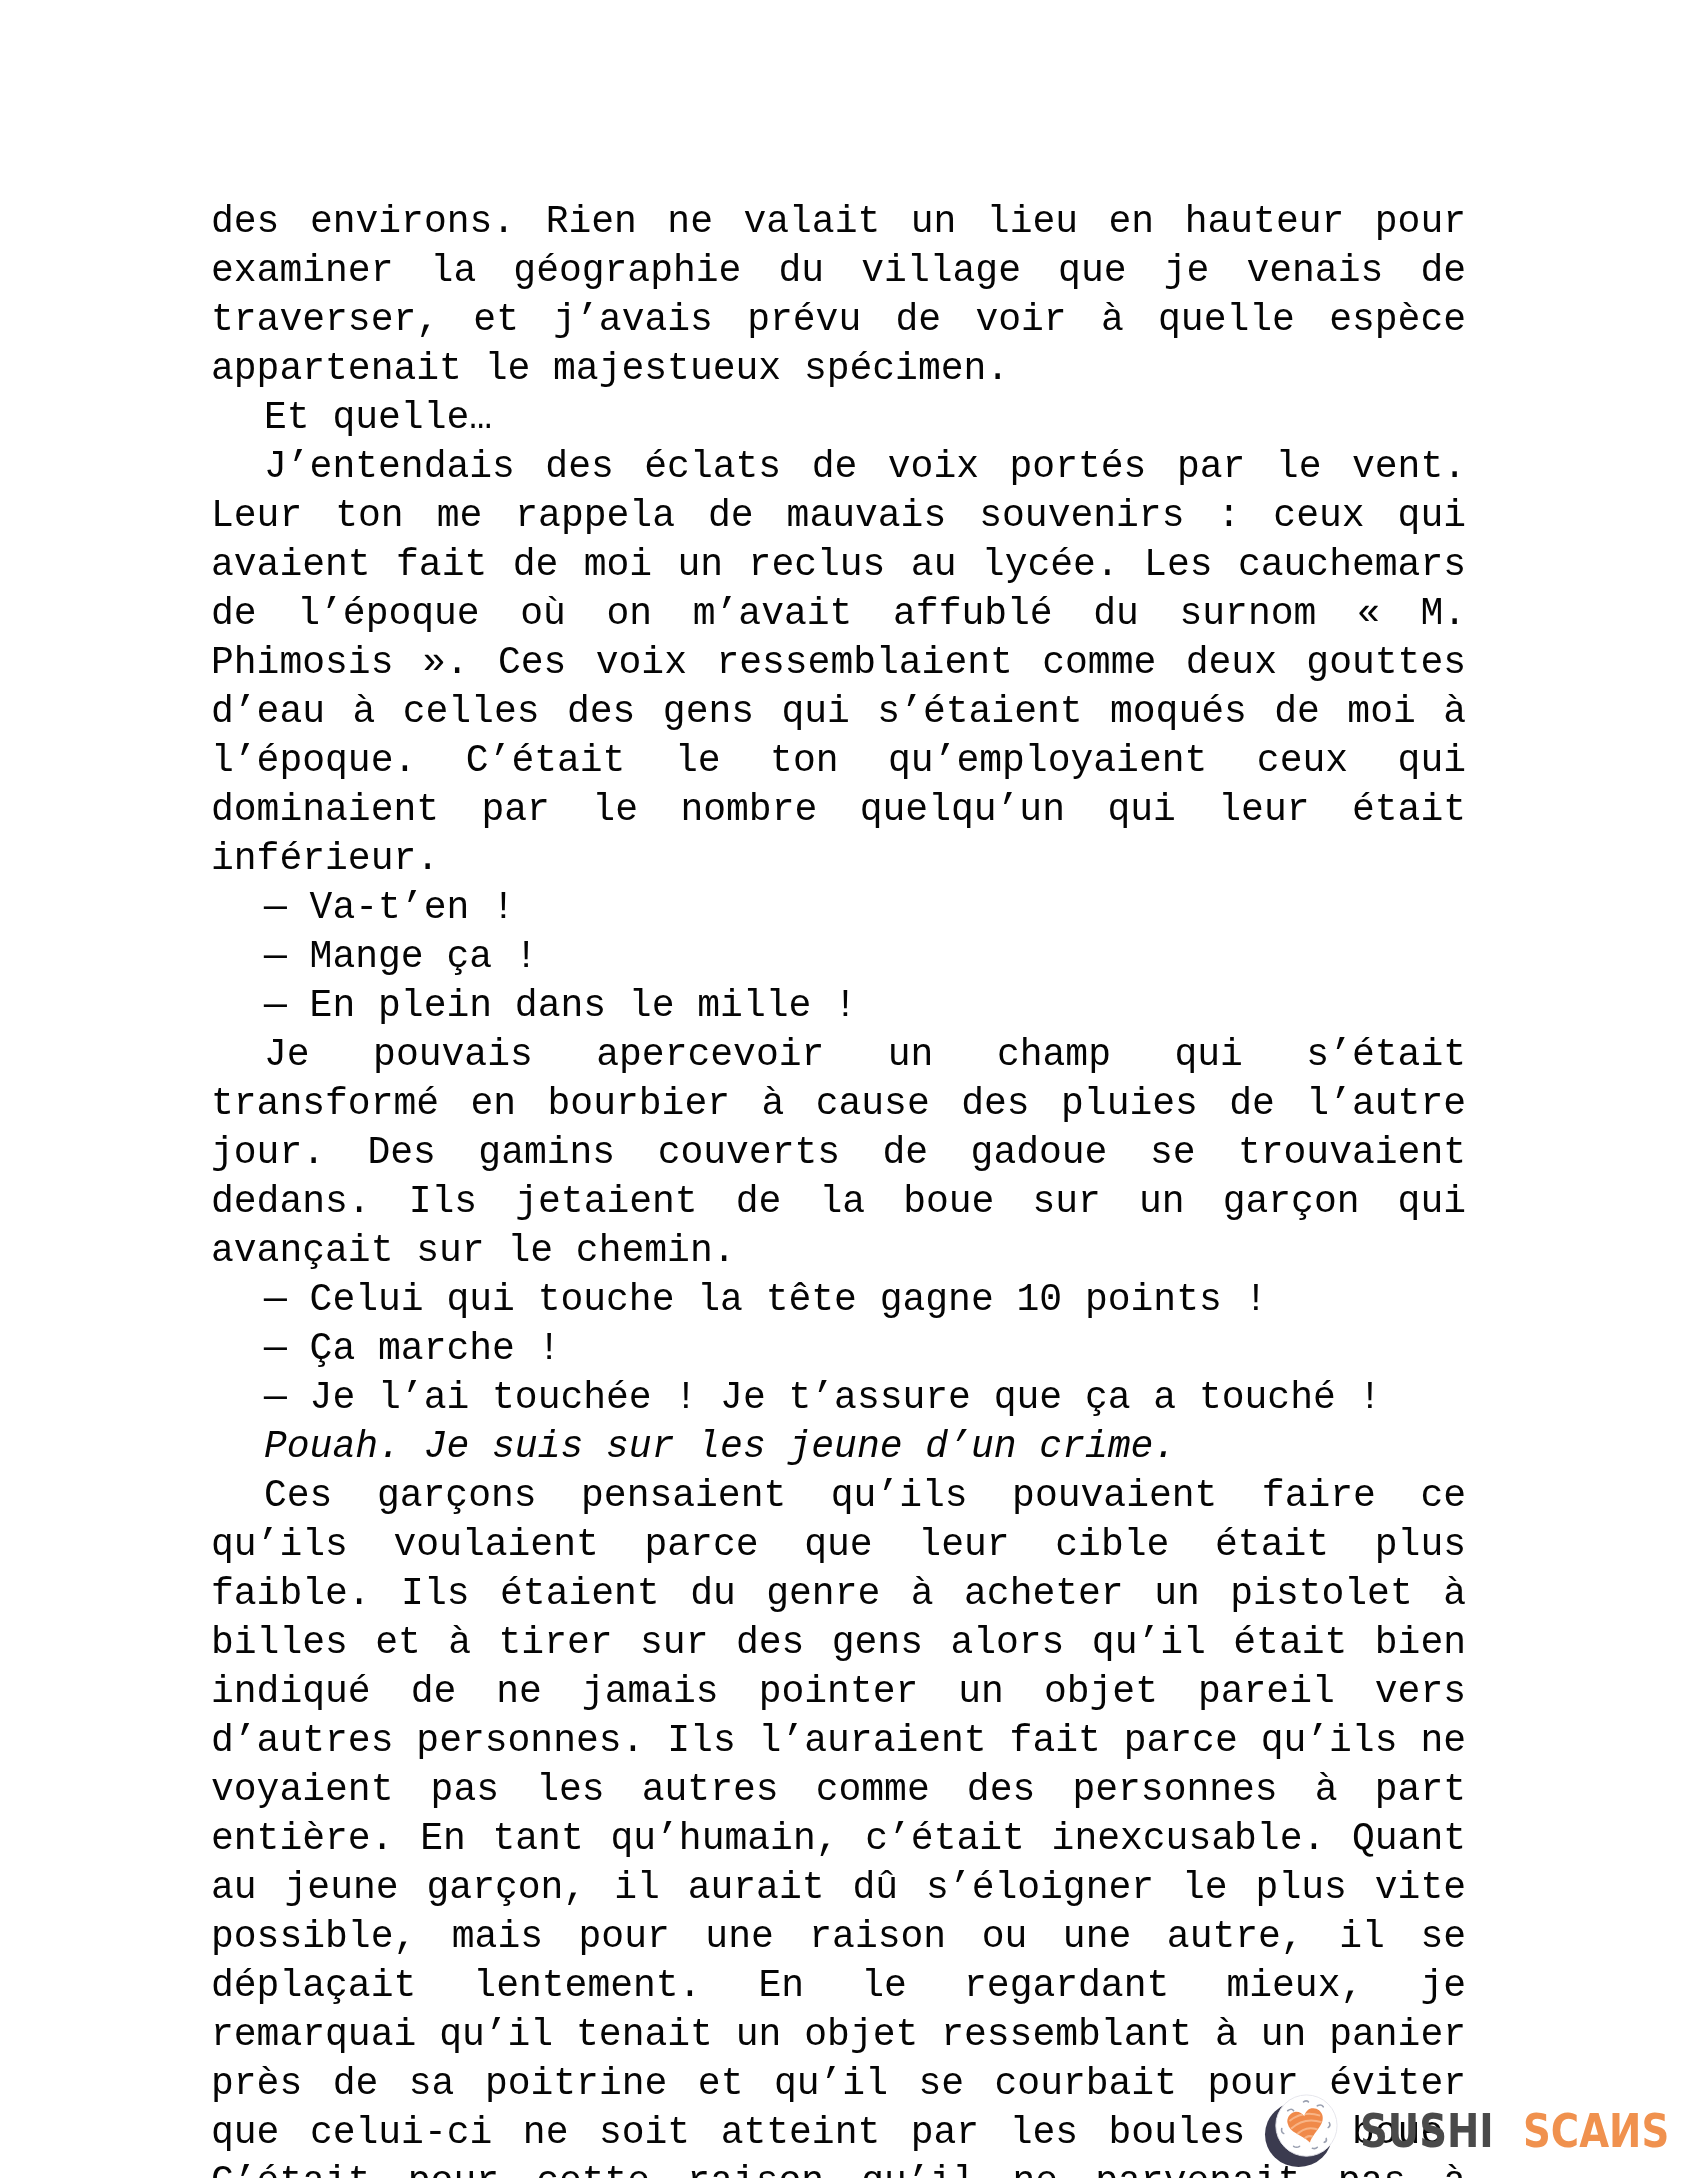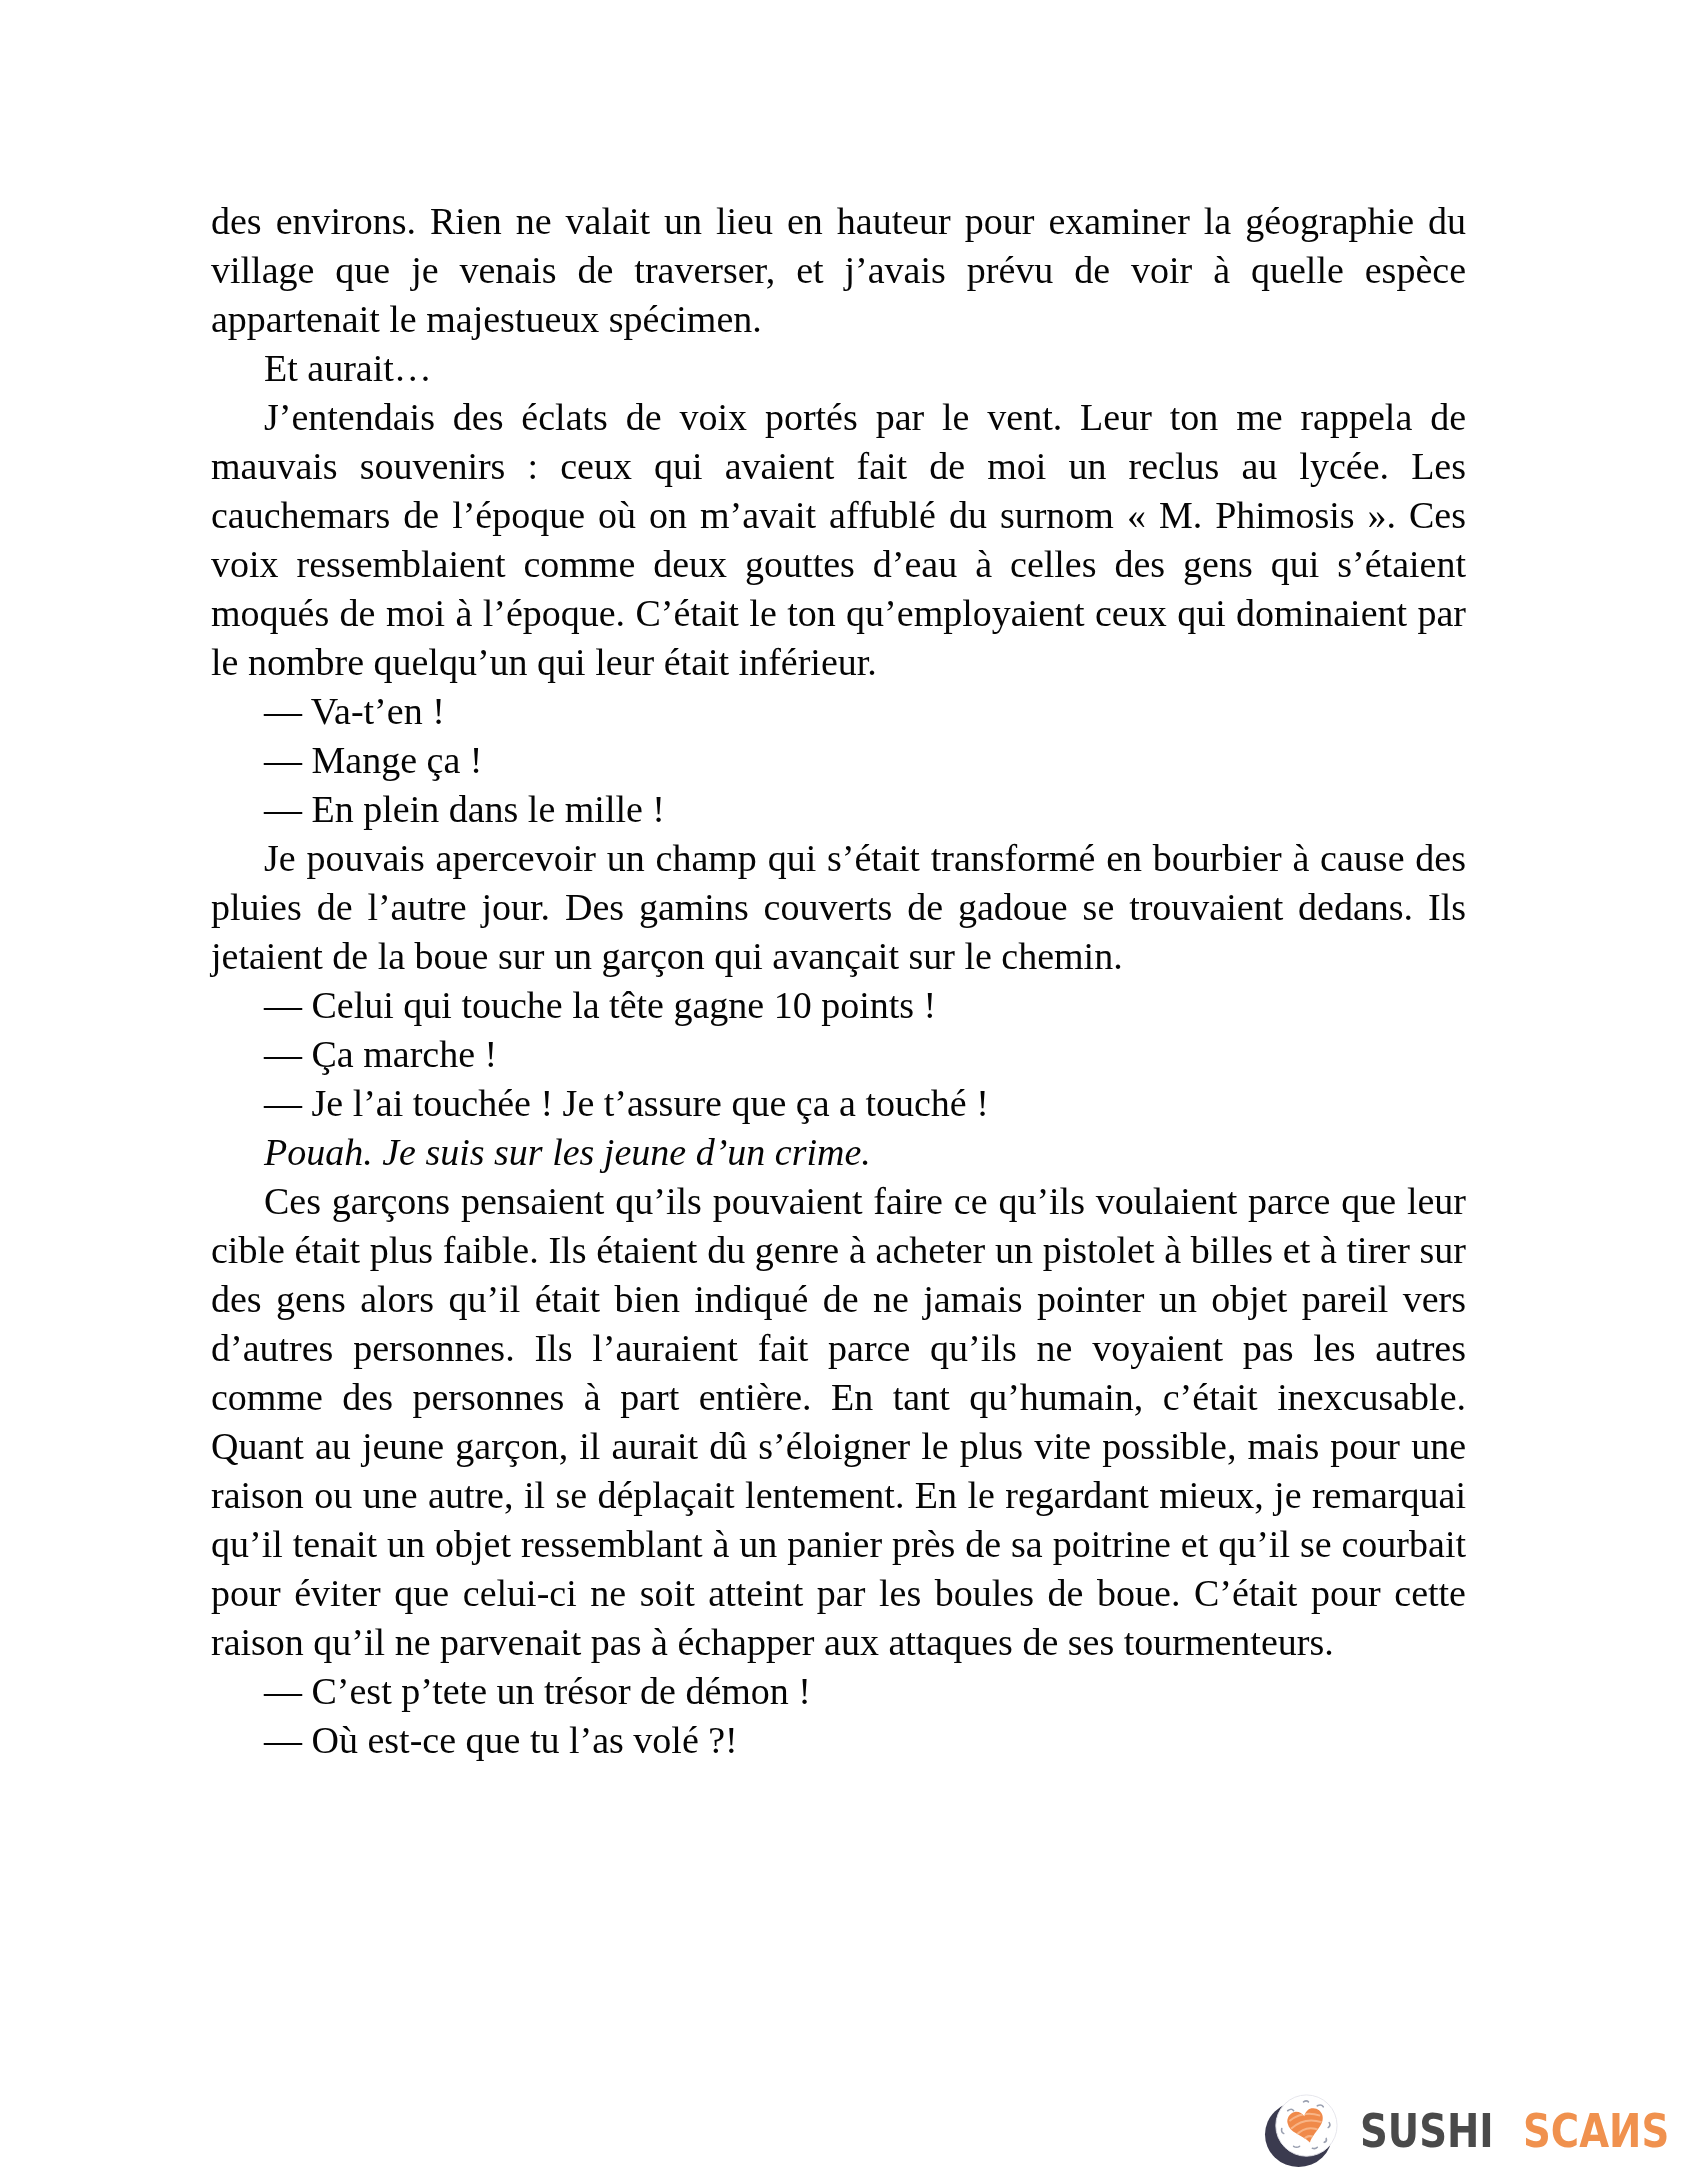--- a/index.html
+++ b/index.html
@@ -17,21 +17,21 @@
   .text-block {
     position: absolute;
     left: 211px; top: 197px;
     width: 1255px;
     font-size: 38px;
     line-height: 49px;
     color: #050505;
     text-align: justify;
     hyphens: none;
   }
-  .para { margin: 0; text-indent: 53px; }
+  .para { margin: 0; text-indent: 53px; font-family: Liberation Mono, monospace; }
   .para.continuation { text-indent: 0; }
   .para.italic { font-style: italic; }
 
   .logo {
     position: absolute;
     left: 1264px; top: 2089px;
     height: 83px;
     display: flex; align-items: center; gap: 17px;
   }
   .logo-icon { width: 79px; height: 83px; display: block; }
@@ -49,21 +49,21 @@
     letter-spacing: 0px;
   }
 </style>
 </head>
 <body style="background: rgb(255, 255, 255);">
 
 <div class="page">
 
   <div class="text-block" id="text-block" style="color: rgb(5, 5, 5);">
       <p class="para continuation">des environs. Rien ne valait un lieu en hauteur pour examiner la géographie du village que je venais de traverser, et j’avais prévu de voir à quelle espèce appartenait le majestueux spécimen.</p>
-      <p class="para indent">Et aurait…</p>
+      <p class="para indent">Et quelle…</p>
       <p class="para indent">J’entendais des éclats de voix portés par le vent. Leur ton me rappela de mauvais souvenirs&nbsp;: ceux qui avaient fait de moi un reclus au lycée. Les cauchemars de l’époque où on m’avait affublé du surnom «&nbsp;M. Phimosis&nbsp;». Ces voix ressemblaient comme deux gouttes d’eau à celles des gens qui s’étaient moqués de moi à l’époque. C’était le ton qu’employaient ceux qui dominaient par le nombre quelqu’un qui leur était inférieur.</p>
       <p class="para indent">— Va-t’en&nbsp;!</p>
       <p class="para indent">— Mange ça&nbsp;!</p>
       <p class="para indent">— En plein dans le mille&nbsp;!</p>
       <p class="para indent">Je pouvais apercevoir un champ qui s’était transformé en bourbier à cause des pluies de l’autre jour. Des gamins couverts de gadoue se trouvaient dedans. Ils jetaient de la boue sur un garçon qui avançait sur le chemin.</p>
       <p class="para indent">— Celui qui touche la tête gagne 10 points&nbsp;!</p>
       <p class="para indent">— Ça marche&nbsp;!</p>
       <p class="para indent">— Je l’ai touchée&nbsp;! Je t’assure que ça a touché&nbsp;!</p>
       <p class="para indent italic">Pouah. Je suis sur les jeune d’un crime.</p>
       <p class="para indent">Ces garçons pensaient qu’ils pouvaient faire ce qu’ils voulaient parce que leur cible était plus faible. Ils étaient du genre à acheter un pistolet à billes et à tirer sur des gens alors qu’il était bien indiqué de ne jamais pointer un objet pareil vers d’autres personnes. Ils l’auraient fait parce qu’ils ne voyaient pas les autres comme des personnes à part entière. En tant qu’humain, c’était inexcusable. Quant au jeune garçon, il aurait dû s’éloigner le plus vite possible, mais pour une raison ou une autre, il se déplaçait lentement. En le regardant mieux, je remarquai qu’il tenait un objet ressemblant à un panier près de sa poitrine et qu’il se courbait pour éviter que celui-ci ne soit atteint par les boules de boue. C’était pour cette raison qu’il ne parvenait pas à échapper aux attaques de ses tourmenteurs.</p>

